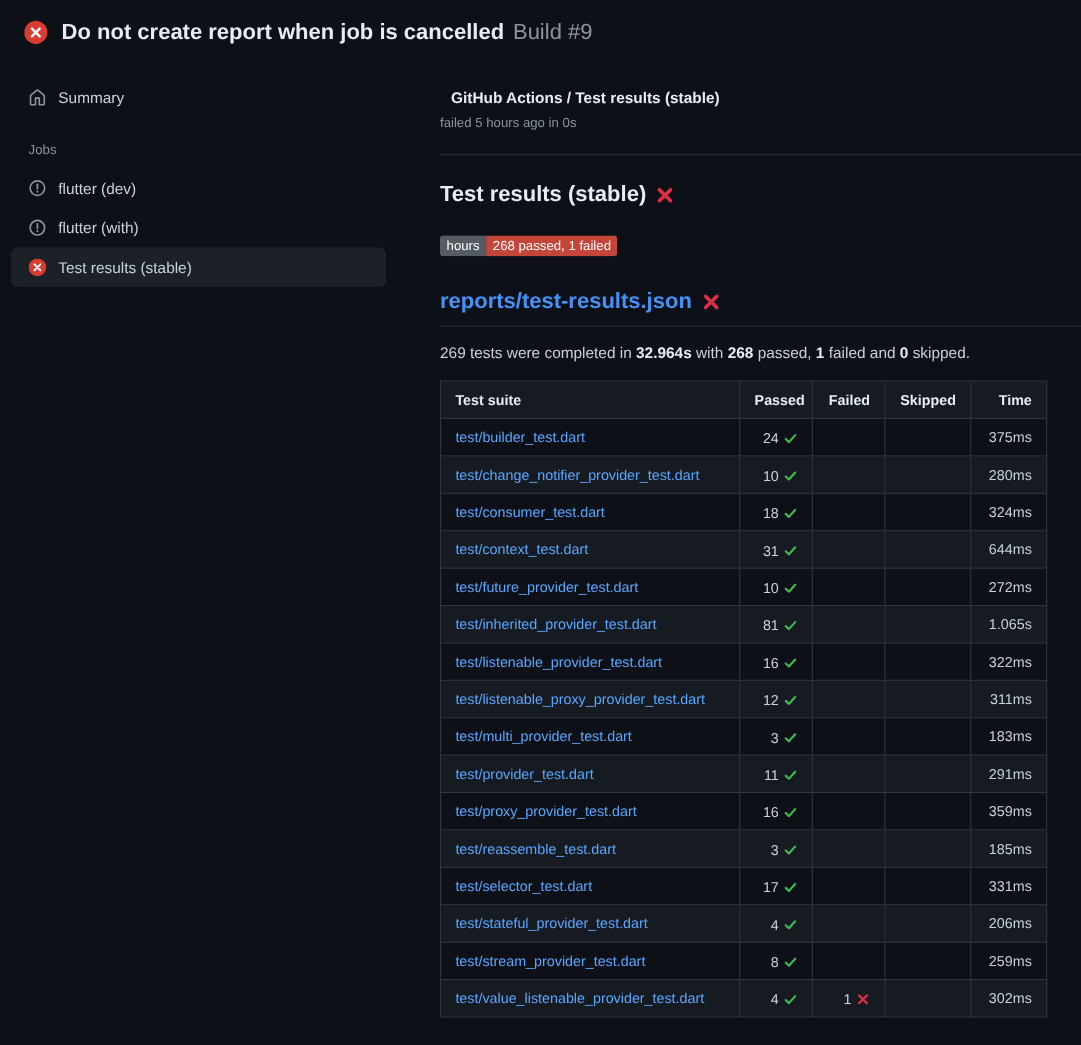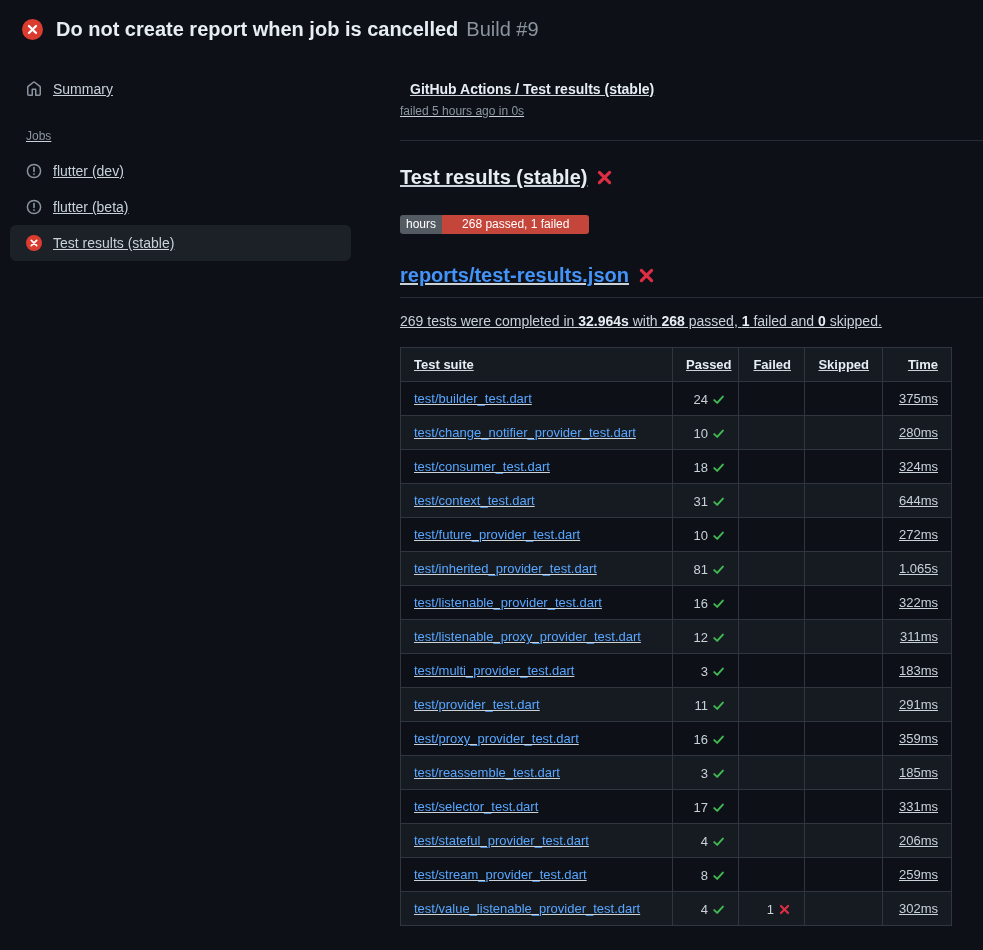--- a/index.html
+++ b/index.html
@@ -9,36 +9,36 @@
   --emoji-red:#dd2e44; --circle-red:#db3c30; --badge-label-bg:#555b62; --badge-value-bg:#c4453a;
 }
 *{margin:0;padding:0;box-sizing:border-box;}
 html,body{width:983px;height:950px;}
 body{background:var(--background);color:var(--text);font-family:"Liberation Sans",sans-serif;overflow:hidden;}
 svg{display:block;width:100%;height:100%;}
 .header{display:flex;align-items:center;padding:18px 22px 8px;}
 .hicon{width:21px;height:21px;margin-right:13px;flex-shrink:0;}
 .header h1{font-size:20px;font-weight:700;color:var(--text-bright);white-space:nowrap;}
 .build{font-size:20px;font-weight:400;color:var(--muted);margin-left:8px;white-space:nowrap;}
-.layout{display:flex;align-items:flex-start;text-decoration:underline;}
+.layout{display:flex;align-items:flex-start;}
 .sidebar{width:400px;flex-shrink:0;padding:22px 49px 0 10px;}
 .side-item{display:flex;align-items:center;padding:10px 16px;border-radius:6px;font-size:14px;color:var(--text);cursor:pointer;}
 .side-item.selected{background:var(--selected-bg);}
 .sicon{width:16px;height:16px;margin-right:11px;flex-shrink:0;}
 .jobs-label{font-size:12px;color:var(--muted);padding:22px 16px 10px;}
 .main{flex:1;min-width:0;padding-top:32px;}
 .breadcrumb{font-size:14px;font-weight:700;color:var(--text-bright);margin-left:10px;}
 .status-line{font-size:12px;color:var(--muted);margin-top:7px;}
 .rule{border:none;border-top:1px solid var(--divider);margin-top:22px;}
 .section-title{display:flex;align-items:center;margin-top:25px;font-size:20px;font-weight:700;color:var(--text-bright);}
 .x-icon{width:17px;height:17px;margin-left:9px;flex-shrink:0;}
 .badge-row{margin-top:25px;}
 .badge{display:inline-flex;font-size:12px;border-radius:3px;overflow:hidden;color:#fff;line-height:13px;}
 .badge .bl{background:var(--badge-label-bg);padding:3px 6px;}
-.badge .bv{background:var(--badge-value-bg);padding:3px 20px;}
+.badge .bv{background:var(--badge-value-bg);padding:3px 6px;}
 .report-title{display:flex;align-items:center;margin-top:30px;font-size:20px;font-weight:700;padding-bottom:10px;border-bottom:1px solid var(--divider);}
 .report-title a{color:var(--heading-link);text-decoration:none;}
 .summary{font-size:14px;margin-top:15px;color:var(--text);}
 .summary b{color:var(--text-bright);font-weight:700;}
 table{border-collapse:collapse;margin-top:18px;font-size:13px;table-layout:fixed;width:551px;}
 th,td{border:1px solid var(--border);padding:8px 13px;height:34px;overflow:hidden;white-space:nowrap;}
 th{font-weight:700;color:var(--text-bright);text-align:left;background:var(--row-alt);}
 th.num-col,td.num{text-align:right;}
 tbody tr:nth-child(even){background:var(--row-alt);}
 td a{color:var(--link);text-decoration:none;}
@@ -83,21 +83,21 @@
           <span>flutter (dev)</span>
         </div>
         <div class="side-item">
           <span class="sicon">
             <svg viewBox="0 0 16 16">
               <circle cx="8" cy="8" r="6.6" style="stroke:var(--muted)" stroke-width="1.5" fill="none"></circle>
               <path d="M8 4.6v3.9" style="stroke:var(--muted)" stroke-width="1.6" stroke-linecap="round" fill="none"></path>
               <circle cx="8" cy="11.1" r=".95" style="fill:var(--muted)"></circle>
             </svg>
           </span>
-          <span>flutter (beta)</span>
+          <span>flutter (with)</span>
         </div>
         <div class="side-item selected">
           <span class="sicon">
             <svg viewBox="0 0 16 16">
               <circle cx="8" cy="8" r="8" style="fill:var(--circle-red)"></circle>
               <path d="M5.3 5.3 10.7 10.7M10.7 5.3 5.3 10.7" stroke="#fff" stroke-width="1.7" stroke-linecap="round" fill="none"></path>
             </svg>
           </span>
           <span>Test results (stable)</span>
         </div>

